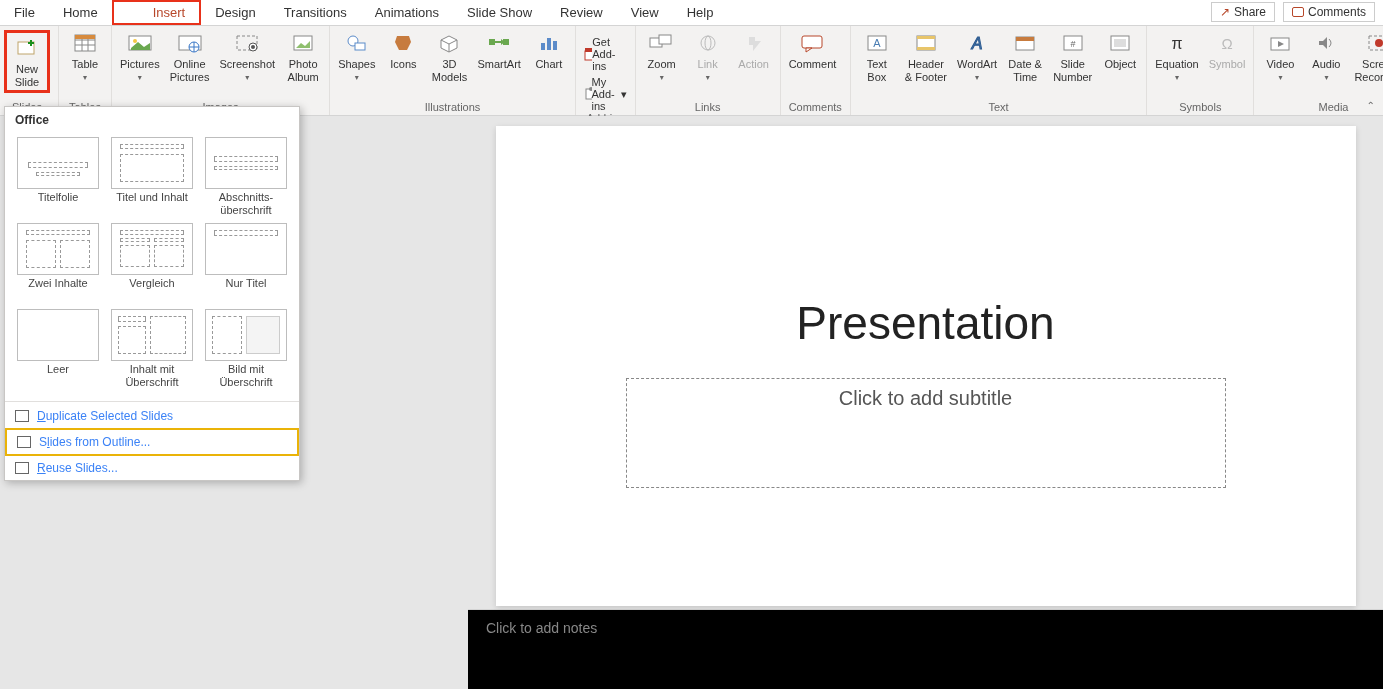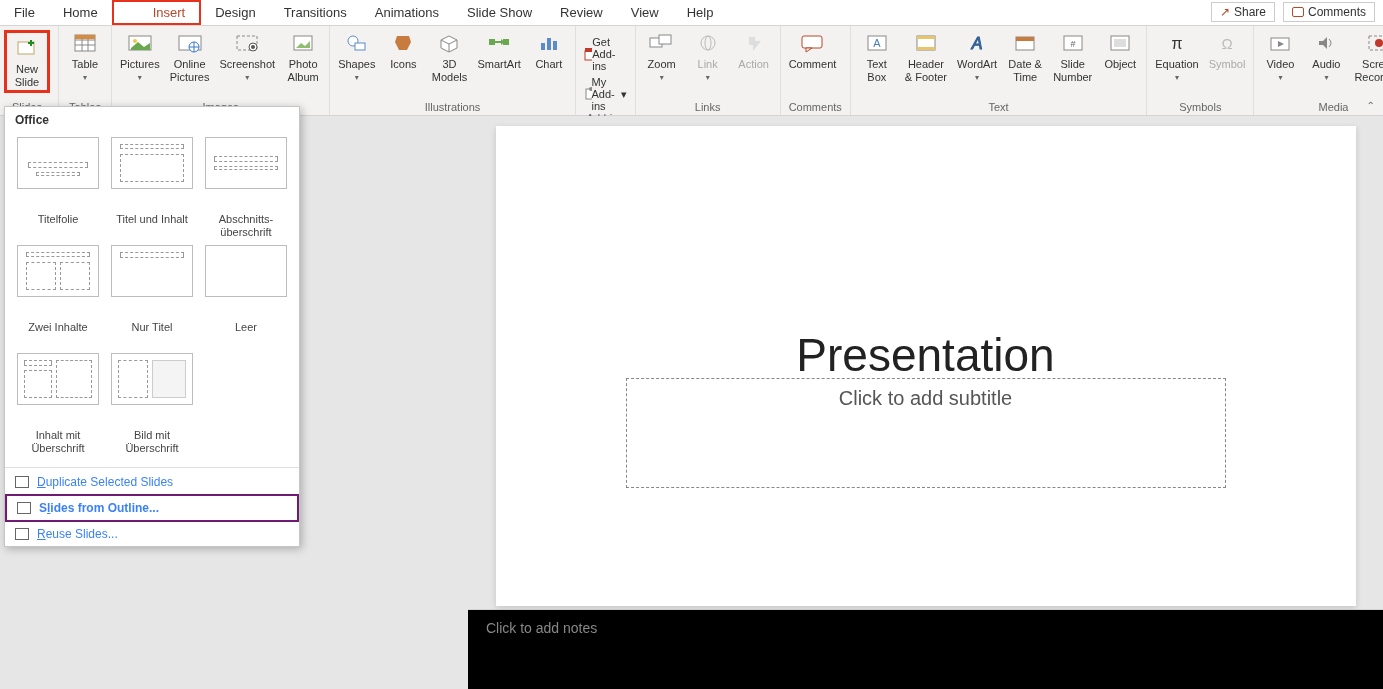--- a/index.html
+++ b/index.html
@@ -29,37 +29,37 @@
 .addins-col { display: flex; flex-direction: column; gap: 4px; padding-top: 6px; }
 .addins-row { font-size: 11px; color: #333; display: flex; align-items: center; gap: 0; cursor: pointer; }
 
 .collapse-caret { position: absolute; right: 8px; bottom: 4px; font-size: 10px; color: #666; cursor: pointer; }
 
 .workspace { position: absolute; top: 116px; left: 0; right: 0; bottom: 0; display: flex; background: #e6e6e6; }
 .slide-panel { width: 468px; background: #e6e6e6; }
 .slide-canvas-wrap { flex: 1; display: flex; flex-direction: column; }
 .slide-canvas-area { flex: 1; display: flex; align-items: flex-start; justify-content: center; padding-top: 10px; background: #e6e6e6; }
 .slide-canvas { width: 860px; height: 480px; background: #fff; box-shadow: 0 2px 6px rgba(0,0,0,0.15); position: relative; }
-.slide-title { position: absolute; top: 170px; left: 0; right: 0; text-align: center; font-size: 46px; font-weight: 400; color: #222; margin-top: 32px; }
+.slide-title { position: absolute; top: 170px; left: 0; right: 0; text-align: center; font-size: 46px; font-weight: 400; color: #222; }
 .slide-sub { position: absolute; top: 252px; left: 130px; width: 600px; height: 110px; border: 1px dashed #888; display: flex; align-items: flex-start; justify-content: center; padding-top: 8px; font-size: 20px; color: #555; }
 .notes-pane { height: 80px; background: #000000; border-top: 1px solid #d4d4d4; padding: 10px 18px; font-size: 14px; color: #888; }
 
 .thumb-behind { position: absolute; top: 126px; left: 300px; width: 160px; height: 250px; background: #fff; border: 2px solid #d47550; }
 .thumb-behind .t-title { font-size: 22px; color: #333; position: absolute; top: 100px; left: -10px; }
 
 .dropdown { position: absolute; top: 94px; left: 4px; width: 296px; background: #fff; border: 1px solid #c8c6c4; box-shadow: 2px 2px 8px rgba(0,0,0,0.25); z-index: 100; margin-top: 12px; }
 .dropdown .dd-header { font-size: 12px; font-weight: 600; padding: 6px 10px; color: #333; }
 .dd-grid { display: flex; flex-wrap: wrap; padding: 4px 6px; gap: 0; }
-.dd-cell { width: 94px; display: flex; flex-direction: column; align-items: center; margin-bottom: 6px; gap: 22px; }
+.dd-cell { width: 94px; display: flex; flex-direction: column; align-items: center; margin-bottom: 6px; }
 .dd-thumb { width: 82px; height: 52px; border: 1px solid #bdbdbd; background: #fff; position: relative; margin-bottom: 2px; cursor: pointer; }
 .dd-thumb .tline { position: absolute; border: 1px dashed #999; }
 .dd-label { font-size: 11px; color: #444; text-align: center; line-height: 1.15; min-height: 26px; }
 .dd-sep { border-top: 1px solid #e1dfdd; margin: 2px 0; }
 .dd-row { display: flex; align-items: center; gap: 8px; padding: 5px 10px; font-size: 12px; color: #3b82f6; cursor: pointer; }
-.dd-row.hl { border: 2px solid #701a75; font-weight: bold; }
+.dd-row.hl { border: 2px solid #eab308; }
 .dd-row .ri { width: 14px; height: 12px; border: 1px solid #666; }
 .dd-row .underline { text-decoration: underline; }
 
 svg { display: block; }
 </style>
 </head>
 <body>
 
 <div class="ribbon-tabs">
   <div class="tab">File</div>
@@ -473,20 +473,30 @@
     <div class="dd-cell">
         <div class="dd-thumb">
           <div class="tline" style="top:6px;left:8px;width:64px;height:5px;"></div>
           <div class="tline" style="top:16px;left:8px;width:30px;height:28px;"></div>
           <div class="tline" style="top:16px;left:42px;width:30px;height:28px;"></div>
         </div>
         <div class="dd-label">Zwei Inhalte</div>
       </div>
     <div class="dd-cell">
         <div class="dd-thumb">
+          <div class="tline" style="top:6px;left:8px;width:64px;height:5px;"></div>
+          <div class="tline" style="top:14px;left:8px;width:30px;height:4px;"></div>
+          <div class="tline" style="top:14px;left:42px;width:30px;height:4px;"></div>
+          <div class="tline" style="top:21px;left:8px;width:30px;height:22px;"></div>
+          <div class="tline" style="top:21px;left:42px;width:30px;height:22px;"></div>
+        </div>
+        <div class="dd-label">Vergleich</div>
+      </div>
+    <div class="dd-cell">
+        <div class="dd-thumb">
           <div class="tline" style="top:6px;left:8px;width:64px;height:6px;"></div>
         </div>
         <div class="dd-label">Nur Titel</div>
       </div>
     <div class="dd-cell">
         <div class="dd-thumb"></div>
         <div class="dd-label">Leer</div>
       </div>
     <div class="dd-cell">
         <div class="dd-thumb">

